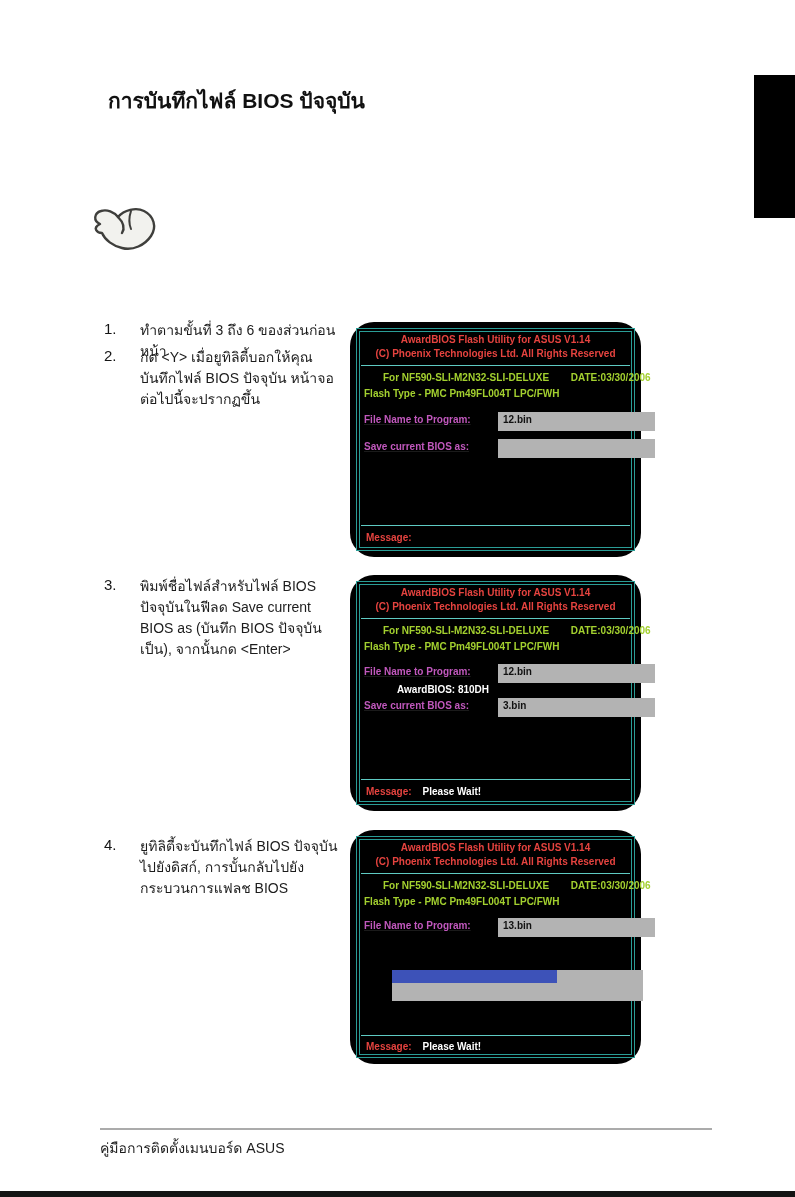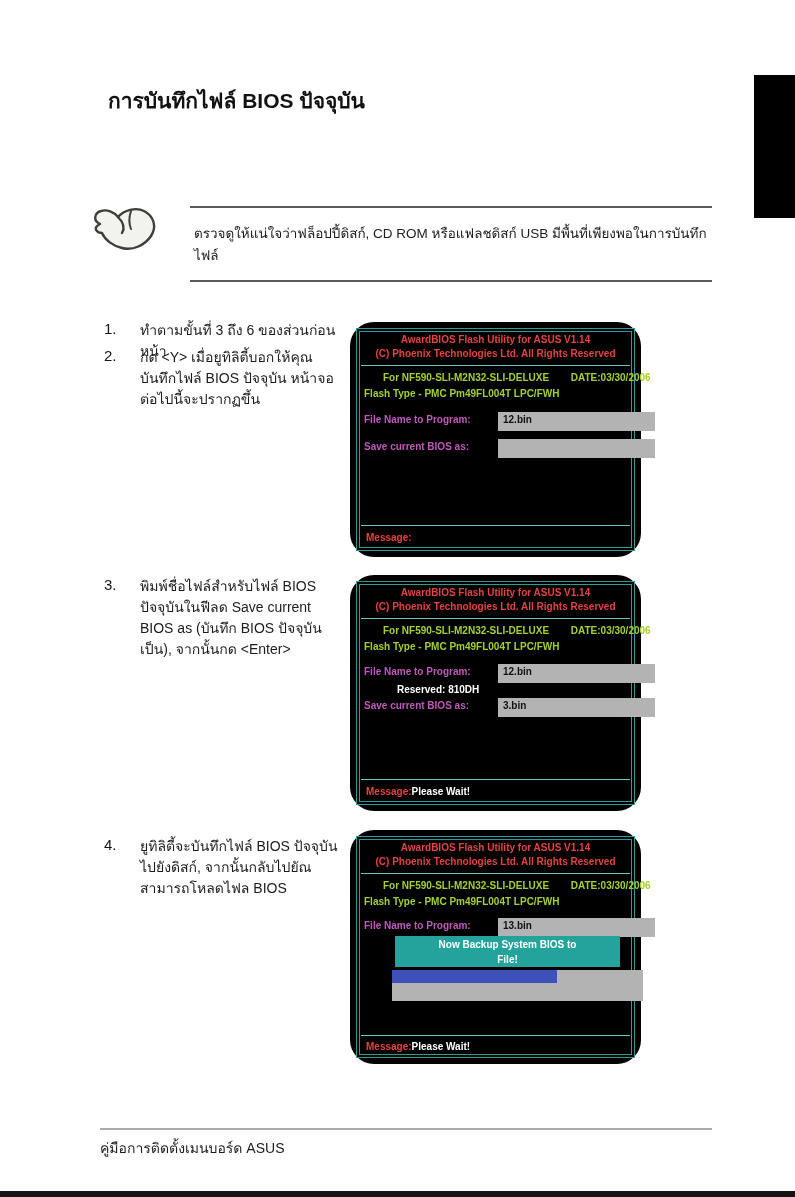--- a/index.html
+++ b/index.html
@@ -26,27 +26,27 @@
 
   
   .bios-screen { position:absolute; left:350px; width:291px; background:#000;
                  font-family:"Liberation Sans",sans-serif; font-weight:bold; font-size:10px;border-radius:24px; }
   .sb1 { position:absolute; inset:6px; border:1px solid #2a9d96; }
   .sb2 { position:absolute; inset:9px; border:1px solid #2a9d96; }
   .scr-sep { position:absolute; left:11px; right:11px; height:1px; background:#5ecac3; }
   .scr-title { position:absolute; left:11px; right:11px; text-align:center; color:#e5433f; }
   .scr-info { position:absolute; left:14px; right:14px; color:#a3d02f; white-space:nowrap; }
   .scr-info .board { display:inline-block; width:204px;text-align:center; }
-  .scr-row { position:absolute; left:14px; right:14px; height:19px; }
+  .scr-row { position:absolute; left:14px; right:14px; height:19px;text-decoration:underline; }
   .lbl { color:#c158bd; }
   .field { position:absolute; left:134px; top:-2px; width:157px; height:19px; background:#b3b3b3;
            color:#111; padding:2px 0 0 5px; }
   .checksum { position:absolute; left:47px; color:#ffffff; }
   .msg-row { position:absolute; left:16px; right:14px; }
-  .msg-text { color:#ffffff; margin-left:0; }
+  .msg-text { color:#ffffff; margin-left:11px; }
   .popup { position:absolute; left:45px; top:106px; width:225px; height:31px; background:#23a39c;
            color:#ffffff; text-align:center; line-height:15px; padding-top:1px; }
   .track { position:absolute; left:42px; top:140px; width:251px; height:31px; background:#b3b3b3; }
   .fill  { position:absolute; left:0; top:0; height:13px; background:#3d52b8; }
 
   .footer-line { position:absolute; left:100px; top:1128px; width:612px; height:2px; background:#ababab; }
   .footer-text { position:absolute; left:100px; top:1137px; font-size:14px; color:#1c1c1c; }
 </style>
 </head>
 <body>
@@ -57,40 +57,37 @@
 
   <div class="page-title">การบันทึกไฟล์ BIOS ปัจจุบัน</div>
 
   <svg class="note-icon" viewBox="0 0 74 62">
     <g fill="#f2f2ee" stroke="#3f3f3c" stroke-width="2.4" stroke-linejoin="round" stroke-linecap="round">
       <path d="M12 24 C5 21 6 13 13 11 C19 9 26 12 30 17 C36 10 48 7 56 11 C66 16 69 27 63 36 C57 45 45 51 34 48 C25 46 17 40 14 33 C9 33 4 28 12 24 Z"></path>
       <path d="M30 17 C35 22 37 28 34 33" fill="none"></path>
       <path d="M43 11 C41 17 41 24 43 29" fill="none" stroke-width="2"></path>
     </g>
   </svg>
-  <div class="note-box">
-    <span>ตรวจดูให้แน่ใจว่าฟล็อปปี้ดิสก์, CD ROM หรือแฟลชดิสก์ USB มีพื้นที่เพียงพอในการบันทึกไฟล์</span>
-  </div>
 
 
   <div class="step">
     <div class="step-num" style="top:320px">1.</div>
     <div class="step-text" style="top:320px">ทำตามขั้นที่ 3 ถึง 6 ของส่วนก่อนหน้า</div>
   </div>
   <div class="step">
     <div class="step-num" style="top:347px">2.</div>
     <div class="step-text" style="top:347px">กด &lt;Y&gt; เมื่อยูทิลิตี้บอกให้คุณบันทึกไฟล์ BIOS ปัจจุบัน หน้าจอต่อไปนี้จะปรากฏขึ้น</div>
   </div>
   <div class="step">
     <div class="step-num" style="top:576px">3.</div>
     <div class="step-text" style="top:576px">พิมพ์ชื่อไฟล์สำหรับไฟล์ BIOS ปัจจุบันในฟีลด Save current BIOS as (บันทึก BIOS ปัจจุบันเป็น), จากนั้นกด &lt;Enter&gt;</div>
   </div>
   <div class="step">
     <div class="step-num" style="top:836px">4.</div>
-    <div class="step-text" style="top:836px">ยูทิลิตี้จะบันทึกไฟล์ BIOS ปัจจุบันไปยังดิสก์, จากนั้นกลับไปยัณสามารถโหลดไฟล BIOS</div>
+    <div class="step-text" style="top:836px">ยูทิลิตี้จะบันทึกไฟล์ BIOS ปัจจุบันไปยังดิสก์, การบั้นกลับไปยังกระบวนการแฟลช BIOS</div>
   </div>
 
   <div class="bios-screen" style="top:322px; height:235px;">
     <div class="sb1"></div>
     <div class="sb2"></div>
     <div class="scr-title" style="top:12px">AwardBIOS Flash Utility for ASUS V1.14</div>
     <div class="scr-title" style="top:26px">(C) Phoenix Technologies Ltd. All Rights Reserved</div>
     <div class="scr-sep" style="top:43px"></div>
     <div class="scr-info" style="top:50px">
       <span class="board">For NF590-SLI-M2N32-SLI-DELUXE</span>
@@ -119,21 +116,21 @@
     <div class="scr-sep" style="top:43px"></div>
     <div class="scr-info" style="top:50px">
       <span class="board">For NF590-SLI-M2N32-SLI-DELUXE</span>
       <span>DATE:03/30/2006</span>
     </div>
     <div class="scr-info" style="top:66px">Flash Type - PMC Pm49FL004T LPC/FWH</div>
     <div class="scr-row" style="top:91px">
       <span class="lbl">File Name to Program:</span>
       <span class="field">12.bin</span>
     </div>
-    <div class="checksum" style="top:109px">Reserved: 810DH</div>
+    <div class="checksum" style="top:109px">AwardBIOS: 810DH</div>
     <div class="scr-row" style="top:125px">
       <span class="lbl">Save current BIOS as:</span>
       <span class="field">3.bin</span>
     </div>
     <div class="scr-sep" style="top:204px"></div>
     <div class="msg-row" style="top:211px">
       <span class="lbl" style="color:#e5433f">Message:</span><span class="msg-text">Please Wait!</span>
     </div>
   </div>
 
@@ -145,24 +142,20 @@
     <div class="scr-sep" style="top:43px"></div>
     <div class="scr-info" style="top:50px">
       <span class="board">For NF590-SLI-M2N32-SLI-DELUXE</span>
       <span>DATE:03/30/2006</span>
     </div>
     <div class="scr-info" style="top:66px">Flash Type - PMC Pm49FL004T LPC/FWH</div>
     <div class="scr-row" style="top:90px">
       <span class="lbl">File Name to Program:</span>
       <span class="field">13.bin</span>
     </div>
-    <div class="popup">
-      <div>Now Backup System BIOS to</div>
-      <div>File!</div>
-    </div>
     <div class="track">
       <div class="fill" style="width:165px"></div>
     </div>
     <div class="scr-sep" style="top:205px"></div>
     <div class="msg-row" style="top:211px">
       <span class="lbl" style="color:#e5433f">Message:</span><span class="msg-text">Please Wait!</span>
     </div>
   </div>
 
   <div class="footer-line"></div>

